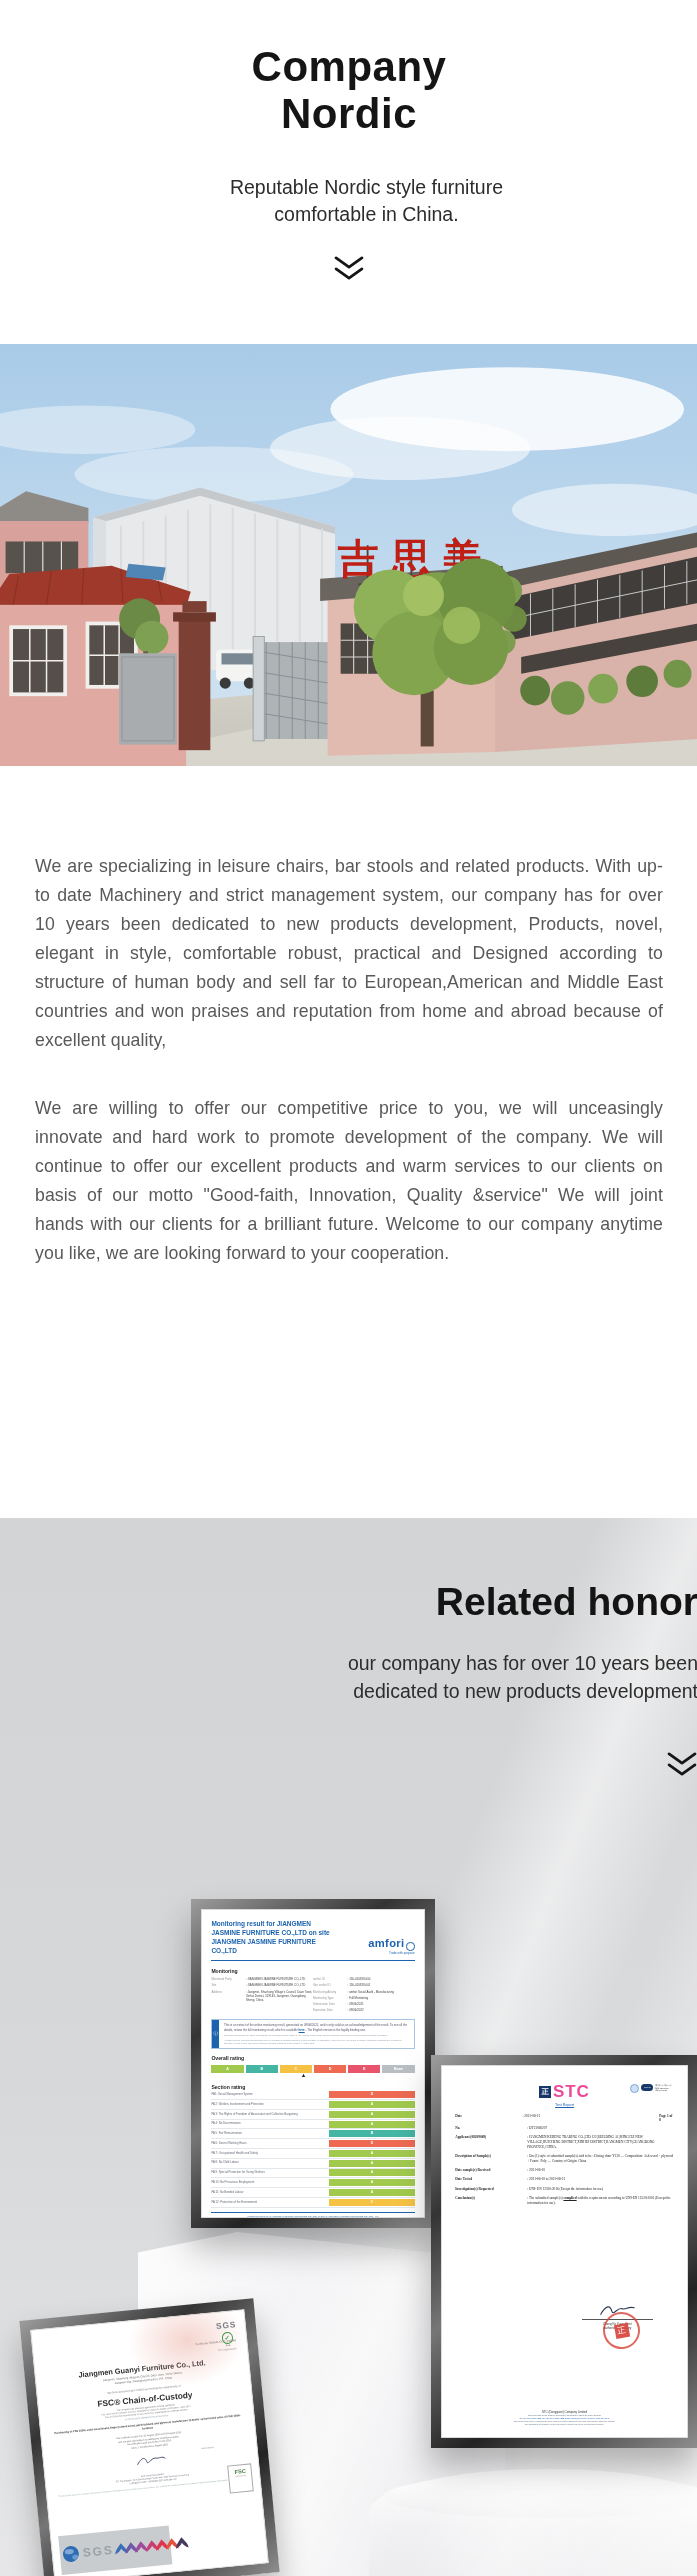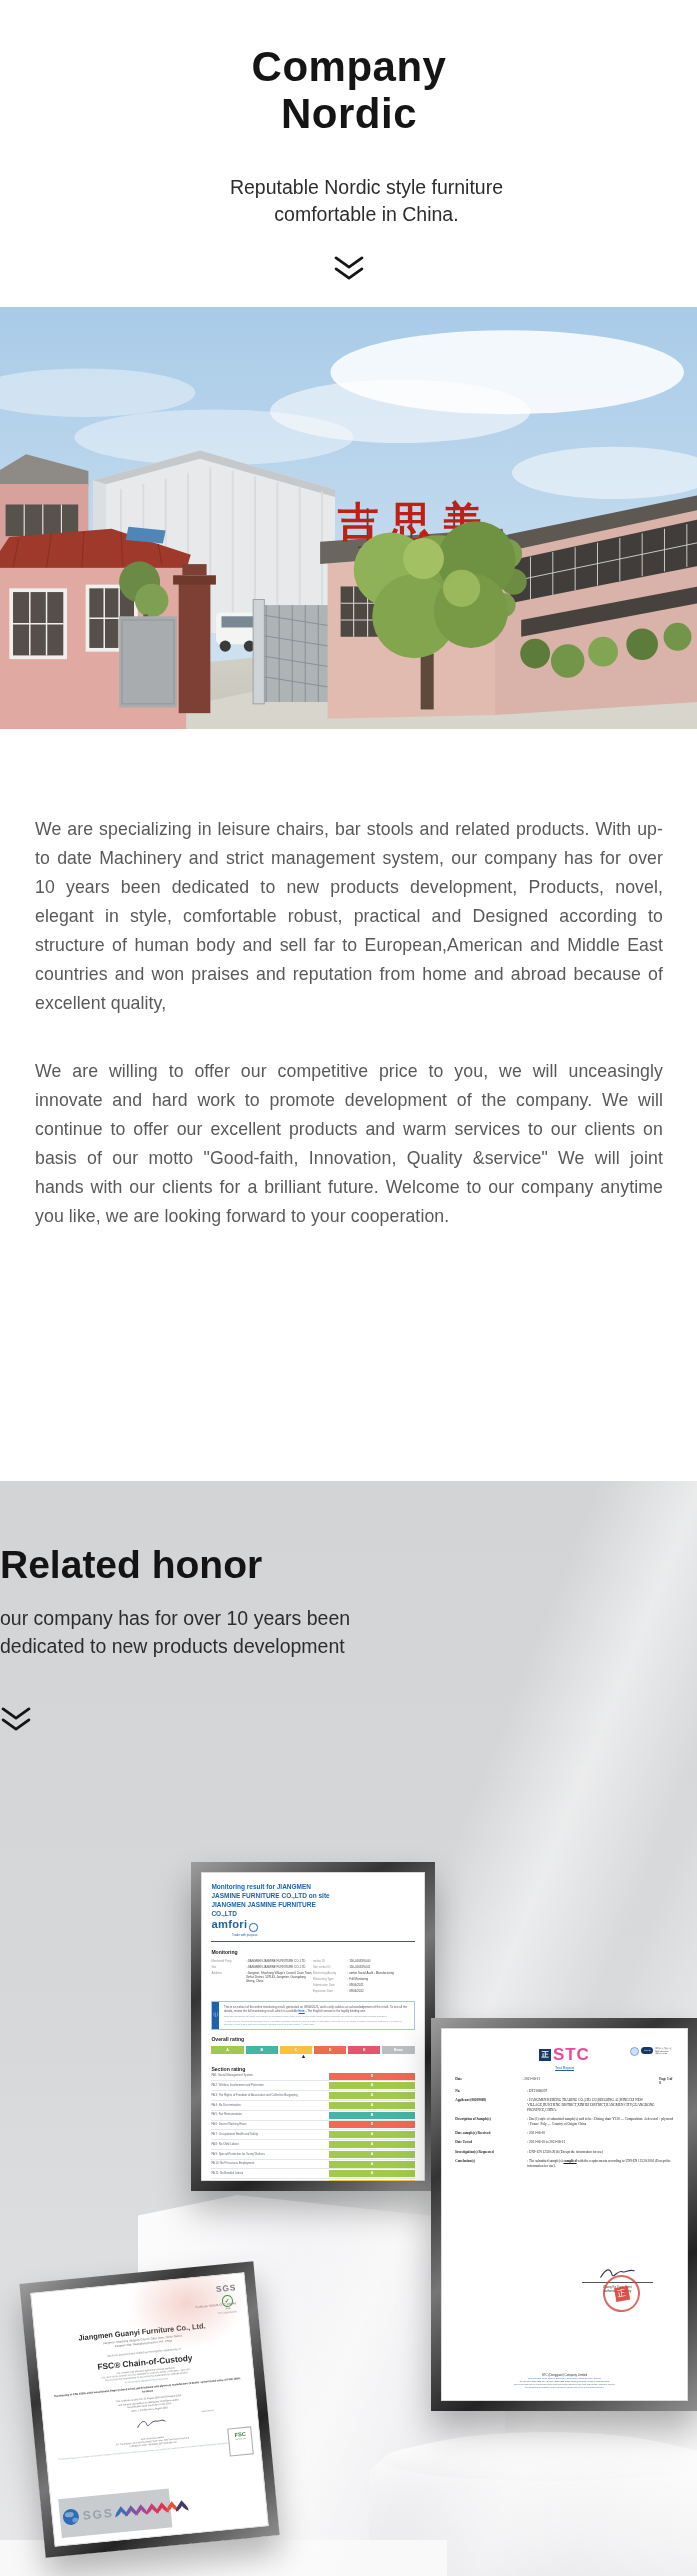--- a/index.html
+++ b/index.html
@@ -1,44 +1,44 @@
 <!DOCTYPE html>
 <html style="font-size:15px"><head>
 <meta charset="utf-8">
 <style>
   * { margin:0; padding:0; box-sizing:border-box; }
   html,body { background:#ffffff; }
   body { width:698px; font-family:"Liberation Sans", sans-serif; }
   .page { width:698px; height:2576px; overflow:hidden; position:relative; background:#fff; }
 
   
-  .hero { height:307px; padding-top:43px; text-align:center; }
+  .hero { height:344px; padding-top:43px; text-align:center; }
   .hero h1 { font-size:42px; line-height:47px; font-weight:700; color:#151515; letter-spacing:0.5px; }
   .hero .sub { margin-top:37px; font-size:19.5px; line-height:27px; color:#2d2d2d;margin-left:35px; }
   .chev { margin-top:28px; display:inline-block; }
 
   
   .photo { width:698px; height:422px; display:block; }
 
   
   .about { height:752px; padding:86px 35px 0 35px; }
   .about p { font-size:17.7px; line-height:29px; color:#595959; text-align:justify; letter-spacing:0.1px; margin-bottom:39px; }
 
   
   .stage { position:relative; height:1121px; overflow:hidden;
     background:linear-gradient(180deg,#d3d4d6 0%,#d6d7d9 45%,#dfe0e2 78%,#e9e9eb 100%); }
   .stage::before { content:""; position:absolute; inset:0; pointer-events:none;
     background:
       linear-gradient(112deg, rgba(255,255,255,0) 52%, rgba(255,255,255,.55) 61%, rgba(255,255,255,.08) 70%),
       linear-gradient(112deg, rgba(255,255,255,0) 72%, rgba(255,255,255,.35) 80%, rgba(255,255,255,0) 88%),
       radial-gradient(558px 391px at 108% 86%, rgba(255,255,255,.8), rgba(255,255,255,0) 60%);
     z-index:3; }
-  .stage-head { position:relative; z-index:4; text-align:left; padding-top:61px; }
+  .stage-head { position:relative; z-index:4; text-align:right; padding-top:61px; }
   .stage-head h2 { font-size:39px; line-height:46px; font-weight:700; color:#141414; }
-  .stage-head .sub { margin-top:16px; font-size:19.5px; line-height:28px; color:#2d2d2d; }
+  .stage-head .sub { margin-top:24px; font-size:19.5px; line-height:28px; color:#2d2d2d; }
   .stage-head .chev { margin-top:47px; }
 
   .pedestal-block { position:absolute; left:138px; top:714px; width:367px; height:408px; z-index:1;
     clip-path:polygon(27% 0%, 100% 7%, 100% 100%, 0% 100%, 0% 5%);
     background:linear-gradient(100deg,#fcfcfd 0%,#f3f3f5 45%,#e9e9ec 100%); }
   .pedestal-cyl { position:absolute; left:369px; top:951px; width:357px; height:170px; z-index:2;
     border-radius:50% 50% 0 0 / 26% 26% 0 0;
     background:linear-gradient(180deg,#ffffff 0%,#f0f0f2 35%,#e4e4e7 100%); }
   .pedestal-cyl::before { content:""; position:absolute; left:4%; top:5.6px; width:92%; height:43px;
     border-radius:50%; background:linear-gradient(180deg,#ffffff,#ededef); }
@@ -49,21 +49,21 @@
     background:linear-gradient(145deg,#9d9d9d 0%,#343434 28%,#767676 48%,#232323 72%,#8e8e8e 100%);
     box-shadow:0 18.6px 32px rgba(0,0,0,.28); }
   .paper { width:100%; height:100%; background:#fff; overflow:hidden; position:relative;
     box-shadow:inset 0 0 0 0.9px #d9d9d9; }
   .cert-amfori { left:191px; top:381px; width:244px; height:329px; z-index:4; }
   .cert-stc { left:431px; top:537px; width:267px; height:393px; z-index:4; }
   .cert-sgs { left:32px; top:791px; width:235px; height:275px; z-index:6; transform:rotate(-5.5deg); }
 
   
   .am { padding:11.2px 10.2px 7.4px 10.2px; font-size:3px; color:#555; }
-  .am-head { display:flex; justify-content:space-between; align-items:flex-start;flex-direction:column; }
+  .am-head { display:flex; justify-content:space-between; align-items:flex-end; }
   .am-title { width:64%; font-size:6.5px; line-height:1.35; font-weight:700; color:#1b63ad; }
   .am-brand { text-align:right; color:#1b63ad; }
   .am-brand .word { font-size:11.2px; font-weight:700; letter-spacing:0.3px; }
   .am-brand .ring { display:inline-block; width:8.4px; height:8.4px; border:1.5px solid #1b63ad; border-radius:50%; vertical-align:middle; margin-left:1.9px; }
   .am-brand .tag { font-size:3px; margin-top:0.9px; }
   .am-rule { border-bottom:1.9px solid #1b63ad; margin-top:4.7px; }
   .am-h { font-size:5.1px; font-weight:700; color:#222; margin-top:6.5px; }
   .am-fields { display:flex; margin-top:3.7px; }
   .am-col { width:50%; }
   .am-row { display:flex; margin-bottom:1.9px; }

